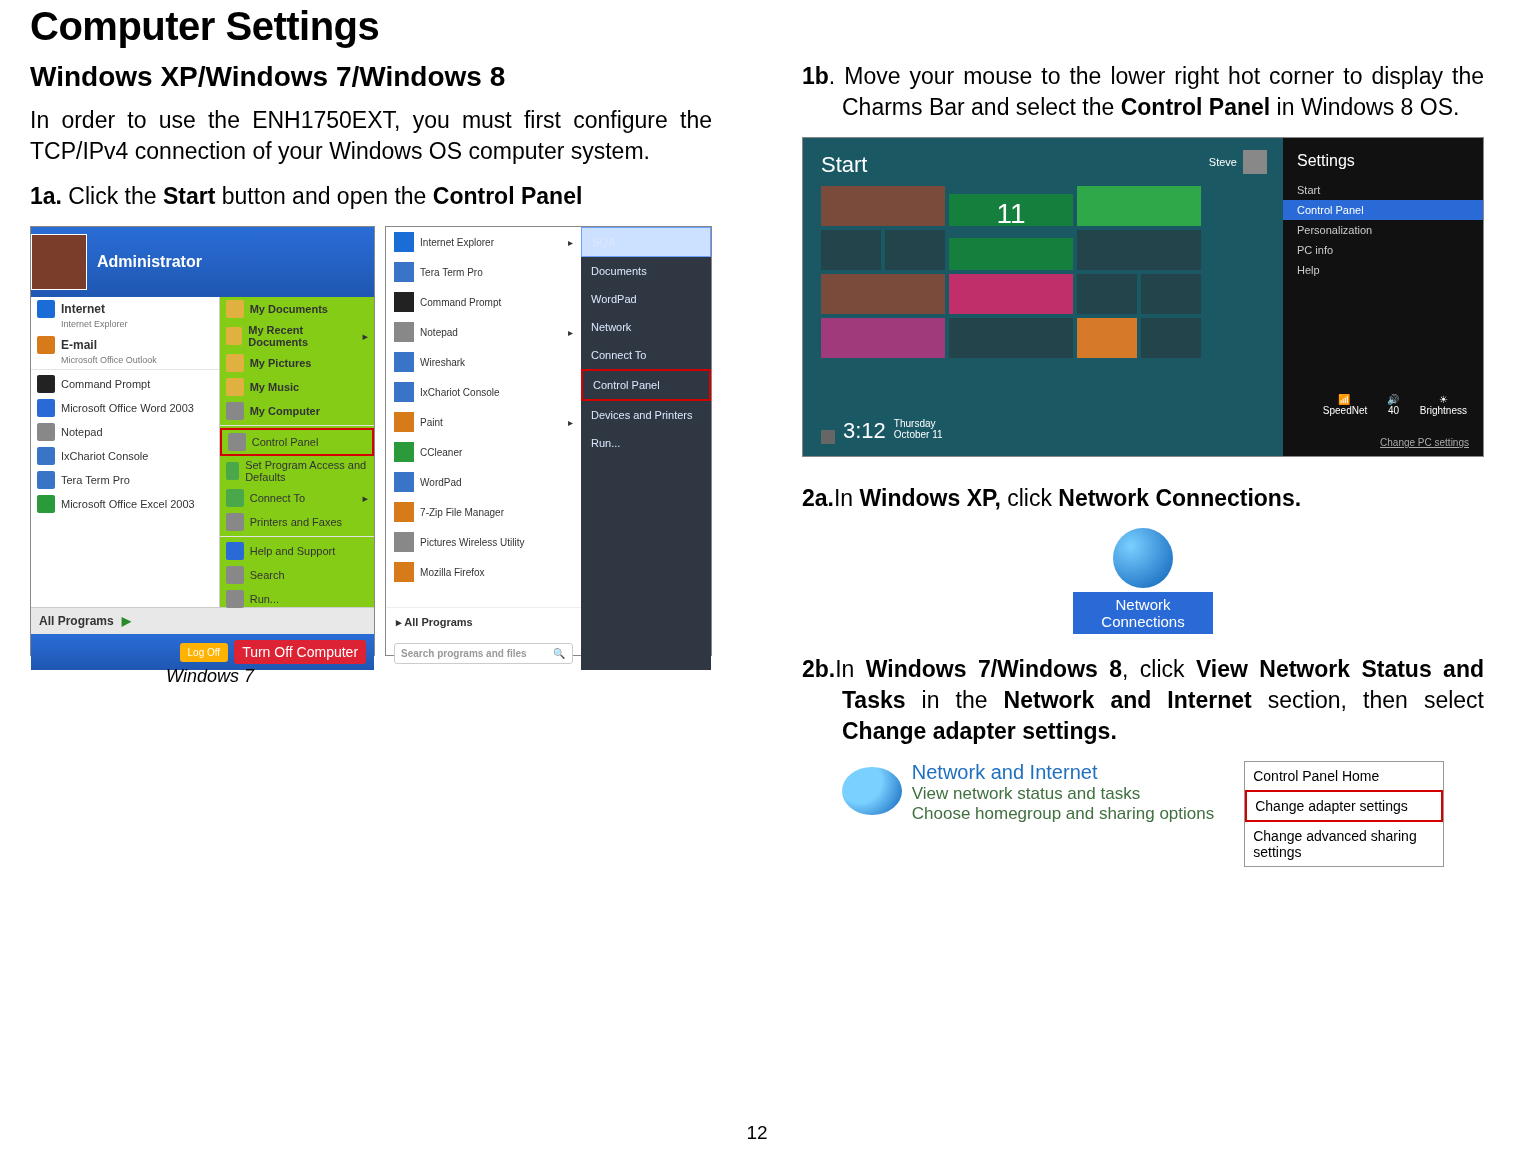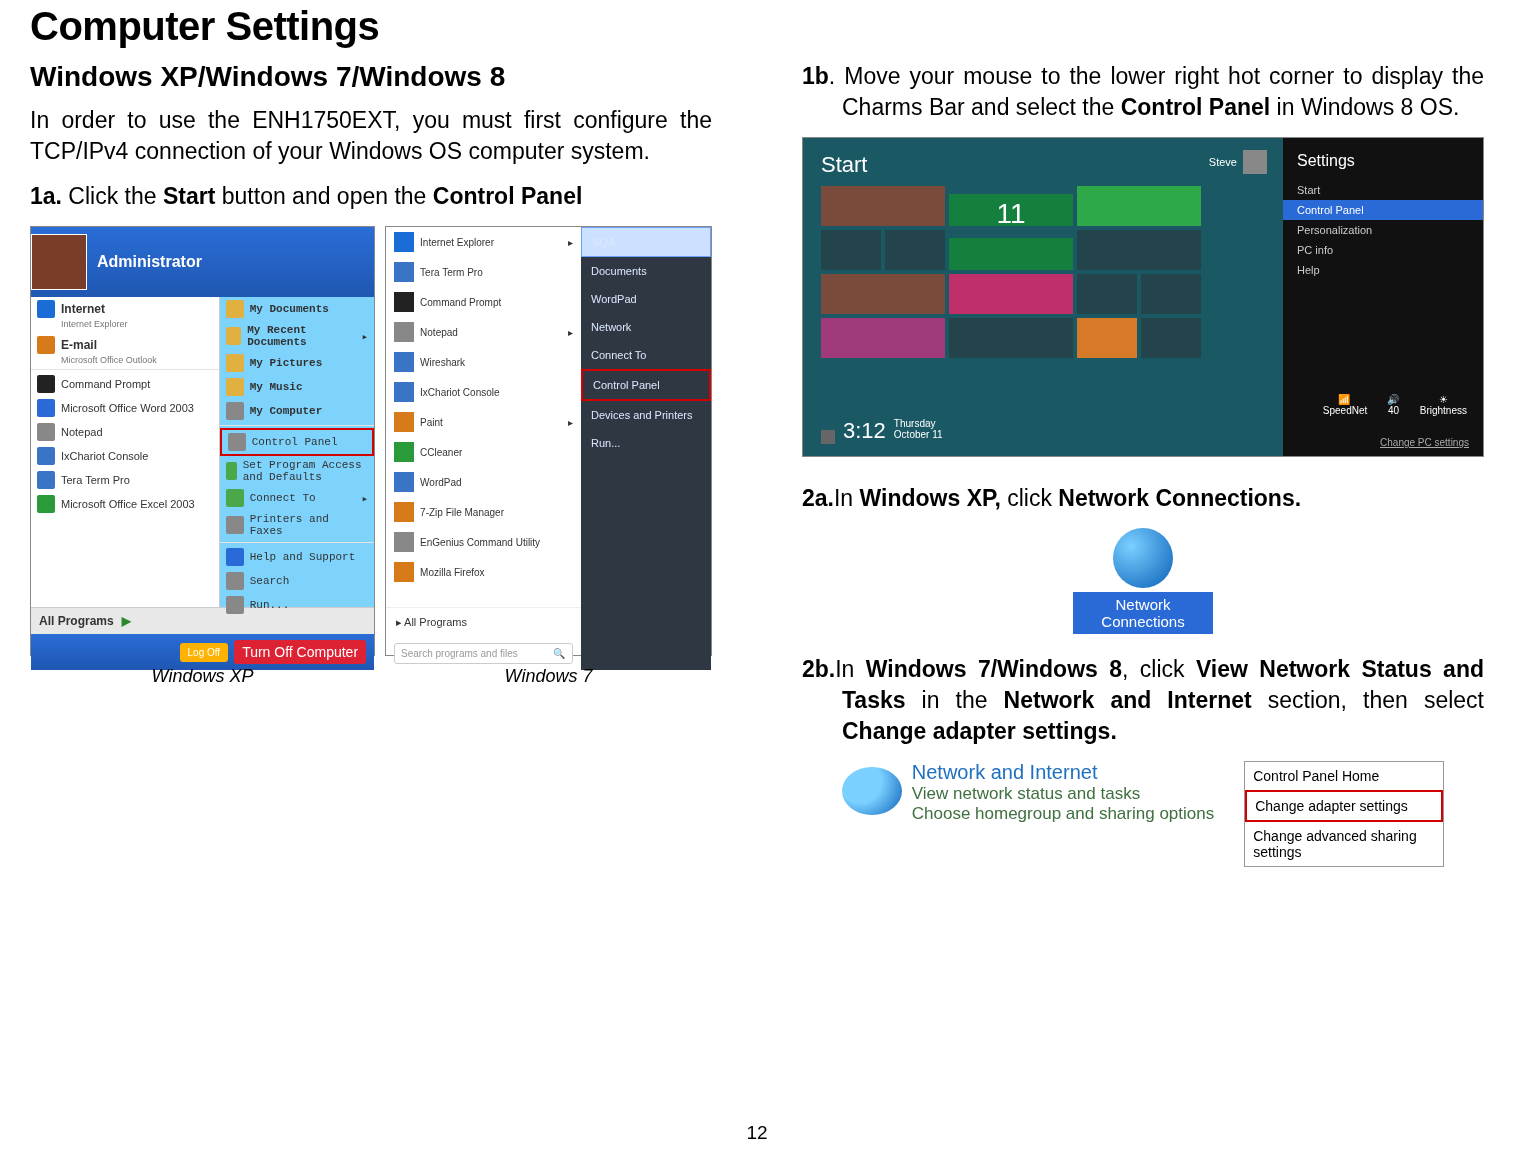--- a/index.html
+++ b/index.html
@@ -52,21 +52,21 @@
   .xp-header {
     height: 70px;
     background: linear-gradient(#2a6dd6, #1f57b2);
     display: flex; align-items: center; gap: 10px;
     color: #fff; font-weight: 700; font-size: 16px;
     padding: 0 0;
   }
   .xp-avatar { width: 56px; height: 56px; background: #7a3d2a; border: 1px solid #fff; }
   .xp-body { display: flex; height: 310px; }
   .xp-left { width: 55%; background: #fff; border-right: 1px solid #ccc; }
-  .xp-right { width: 45%; background: #7dd3fc; font-family: Liberation Mono, monospace; }
+  .xp-right { width: 45%; background: #84cc16; }
   .xp-item { display: flex; align-items: center; gap: 6px; padding: 3px 6px; font-size: 11px; }
   .xp-ico { width: 18px; height: 18px; border-radius: 2px; }
   .xp-item-bold { font-weight: 700; font-size: 12px; }
   .xp-sub { color: #777; font-size: 9px; margin: -2px 0 4px 30px; }
   .xp-hr { height: 1px; background: #e4e4e4; margin: 2px 0; }
   .xp-allprog { background: #e8e8e8; border-top: 1px solid #ccc; padding: 6px 8px; display: flex; align-items: center; gap: 8px; font-weight: 700; font-size: 12px; }
   .xp-footer { height: 36px; background: linear-gradient(#2a6dd6, #1f57b2); display: flex; justify-content: flex-end; align-items: center; gap: 6px; padding: 0 8px; }
   .xp-btn { background: #ffb200; color: #fff; font-size: 10px; padding: 4px 8px; border-radius: 3px; }
   .xp-btn2 { background: #d23; color: #fff; font-size: 14px; padding: 4px 8px; border-radius: 3px; }
   .xp-highlight { border: 2px solid #d40000; }
@@ -320,56 +320,55 @@
               <div class="w7-item">
                 <div class="w7-ico" style="background: rgb(58, 116, 198);"></div>
                 <span>WordPad</span>
               </div>
               <div class="w7-item">
                 <div class="w7-ico" style="background: rgb(214, 122, 26);"></div>
                 <span>7-Zip File Manager</span>
               </div>
               <div class="w7-item">
                 <div class="w7-ico" style="background: rgb(136, 136, 136);"></div>
-                <span>EnGenius Command Utility</span>
+                <span>Pictures Wireless Utility</span>
               </div>
               <div class="w7-item">
                 <div class="w7-ico" style="background: rgb(214, 122, 26);"></div>
                 <span>Mozilla Firefox</span>
               </div>
             </div>
           <div class="w7-right" id="w7-right">
               <div class="w7-r-item w7-highlight">SQA</div>
               <div class="w7-r-item">Documents</div>
               <div class="w7-r-item">WordPad</div>
               <div class="w7-r-item">Network</div>
               <div class="w7-r-item">Connect To</div>
               <div class="w7-r-item w7-hl-red">Control Panel</div>
               <div class="w7-r-item">Devices and Printers</div>
               <div class="w7-r-item">Run...</div>
             </div>
         </div>
-        <div style="display:flex;">
+        <div style="display:flex;font-weight:bold;">
           <div style="width:60%;">
             <div class="w7-allprog">
               <span>▸</span>
               <span>All Programs</span>
             </div>
             <div class="w7-search">
               <span>Search programs and files</span>
               <span>🔍</span>
             </div>
           </div>
           <div style="width:40%;background:#2f3742;"></div>
         </div>
       </div>
     </div>
 
     <div class="caption-row">
-      <div class="caption">Windows XP</div>
       <div class="caption2">Windows 7</div>
     </div>
   </div>
 
   <div class="col">
     <p class="body-text step-indent" style="text-align:justify;">
       <span class="bold">1b</span><span>. Move your mouse to the lower right hot corner to display the Charms Bar and select the</span>
       <span class="bold">Control Panel</span>
       <span>in Windows 8 OS.</span>
     </p>

